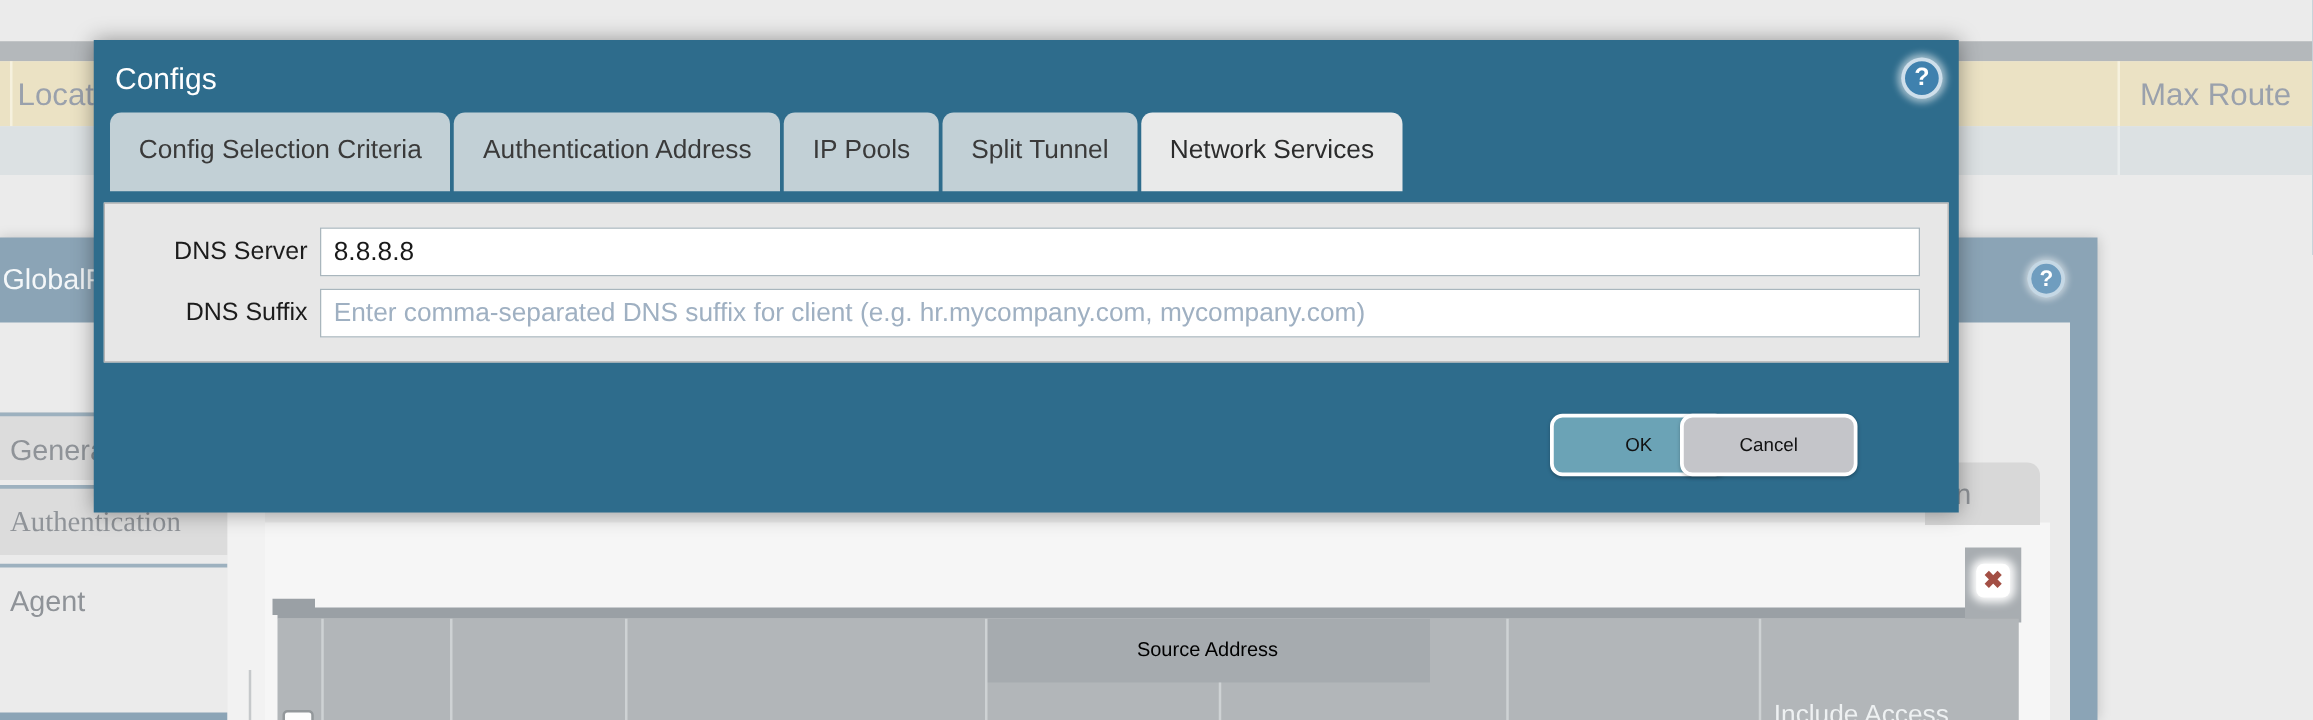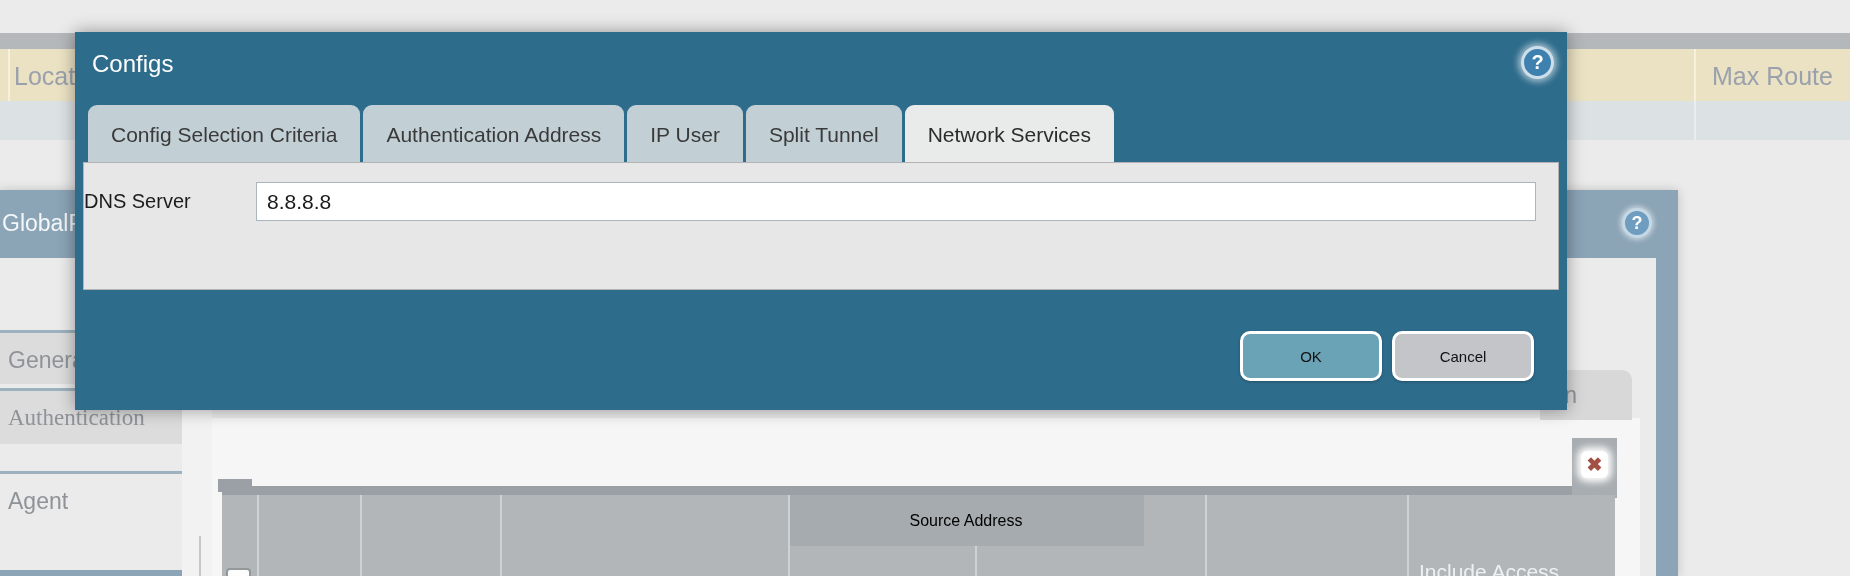--- a/index.html
+++ b/index.html
@@ -29,21 +29,21 @@
   .gw-help  { position:absolute; left:1622px; top:18px; width:30px; height:30px;
               background:#6f9dbf; border:3px solid rgba(255,255,255,.6);
               font-size:18px; font-weight:bold; line-height:24px;
               box-shadow:0 0 5px 2px rgba(255,255,255,.5); }
 
   .side-item { position:absolute; left:0; width:182px; height:54px; background:#dcdcdc;
                color:#8f9398; font-size:23px; line-height:54px; padding-left:8px;
                border-top:3px solid #9db1bf; overflow:hidden; white-space:nowrap; cursor:pointer; }
   .side-general   { top:72px; }
   .side-auth      { top:130px; height:56px;font-family:Liberation Serif, serif; }
-  .side-agent     { top:193px; height:56px; background:#ebebeb;margin-top:20px; }
+  .side-agent     { top:193px; height:56px; background:#ebebeb; }
   .side-satellite { top:253px; height:56px; background:#bdcad1; }
   .side-band      { position:absolute; left:0; top:312px; width:182px; height:74px; background:#8ba4b6; }
 
   .gw-gutter { position:absolute; left:182px; top:68px; width:30px; height:318px; background:#f2f2f2; }
   .gw-gutter .vline { position:absolute; left:17px; top:210px; width:2px; height:108px; background:#c6c9cb; }
 
   .gw-panel { position:absolute; left:212px; top:160px; width:1428px; height:226px; background:#f6f6f6; }
 
   .gw-subtab { position:absolute; left:1540px; top:112px; width:92px; height:50px;
                background:#d8d8d8; border-radius:10px 10px 0 0; color:#8f9398;
@@ -69,39 +69,39 @@
 
   
   .modal { left:75px; top:32px; width:1492px; height:378px; background:#2e6c8c;
            box-shadow:0 0 16px rgba(0,0,0,.38); z-index:10; }
   .modal-title { position:absolute; left:17px; top:18px; color:#fff; font-size:24px; }
   .modal-help  { position:absolute; left:1446px; top:14px; width:33px; height:33px;
                  background:#3f81ae; border:3px solid rgba(255,255,255,.75);
                  font-size:20px; font-weight:bold; line-height:27px;
                  box-shadow:0 0 6px 3px rgba(255,255,255,.55); }
 
-  .tabrow { position:absolute; left:13px; top:73px; display:flex; gap:3px; height:63px; }
+  .tabrow { position:absolute; left:13px; top:58px; display:flex; gap:3px; height:63px; }
   .tab { background:#c2d0d6; color:#3a3a3a; font-size:21px; padding:0 23px;
          line-height:60px; border-radius:9px 9px 0 0; white-space:nowrap; cursor:pointer; }
   .tab.active { background:#e9eaea; color:#2c2c2c; }
 
   .panel { position:absolute; left:8px; top:130px; width:1476px; height:128px;
            background:#e7e7e7; border:1px solid #b3b3b3; }
   .frow { display:flex; align-items:center; margin-top:19px; }
   .frow + .frow { margin-top:10px; }
-  .flabel { width:172px; padding-right:10px; font-size:20px; color:#1c1c1c; }
+  .flabel { width:172px; text-align:right; padding-right:10px; font-size:20px; color:#1c1c1c; }
   .finput { flex:1; margin-right:22px; height:39px; border:1px solid #a9b6bd; background:#fff;
             font-family:"Liberation Sans", sans-serif; font-size:21px; color:#1a1a1a; padding:0 10px; }
   .finput::placeholder { color:#9fb0c2; opacity:1; }
 
   .btn { position:absolute; top:299px; width:142px; height:50px; border:3px solid #fff;
          border-radius:10px; font-family:"Liberation Sans", sans-serif; font-size:15px;
          color:#111; cursor:pointer; box-shadow:0 1px 3px rgba(0,0,0,.25); }
   .btn-ok     { left:1165px; background:#6ba3b6; }
-  .btn-cancel { left:1317px; background:#c4c5c9; }
+  .btn-cancel { left:1269px; background:#c4c5c9; }
 </style>
 </head>
 <body>
 
 <div id="canvas">
 
   <div class="abs bg-strip"></div>
   <div class="abs bg-beige">
     <div class="vsep-beige" style="left:8px"></div>
     <span class="hdrtxt" style="left:14px">Locati</span>
@@ -164,29 +164,33 @@
     </div>
   </div>
 
   <div class="abs modal">
     <span class="modal-title">Configs</span>
     <div class="helpicon modal-help">?</div>
 
     <div class="tabrow">
       <div class="tab">Config Selection Criteria</div>
       <div class="tab">Authentication Address</div>
-      <div class="tab">IP User</div>
+      <div class="tab">IP Pools</div>
       <div class="tab">Split Tunnel</div>
       <div class="tab active">Network Services</div>
     </div>
 
     <div class="panel">
       <div class="frow">
         <label class="flabel">DNS Server</label>
         <input class="finput" type="text" value="8.8.8.8" style="">
+      </div>
+      <div class="frow">
+        <label class="flabel">DNS Suffix</label>
+        <input class="finput" type="text" placeholder="Enter comma-separated DNS suffix for client (e.g. hr.mycompany.com, mycompany.com)" style="">
       </div>
     </div>
 
     <button class="btn btn-ok">OK</button>
     <button class="btn btn-cancel">Cancel</button>
   </div>
 
 </div>
 
 </body></html>

